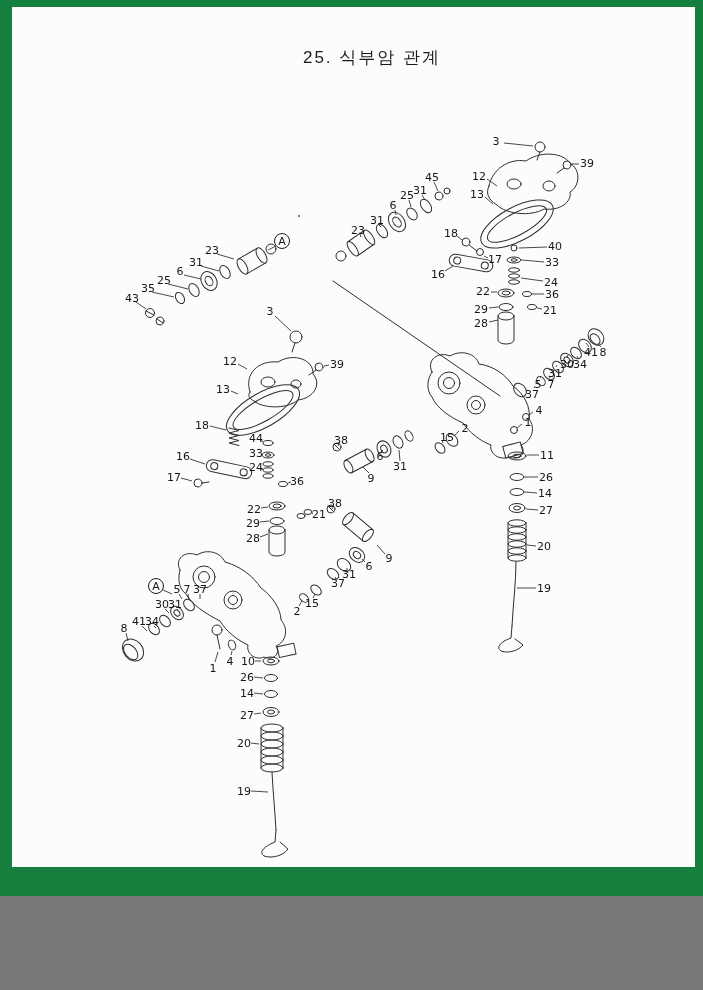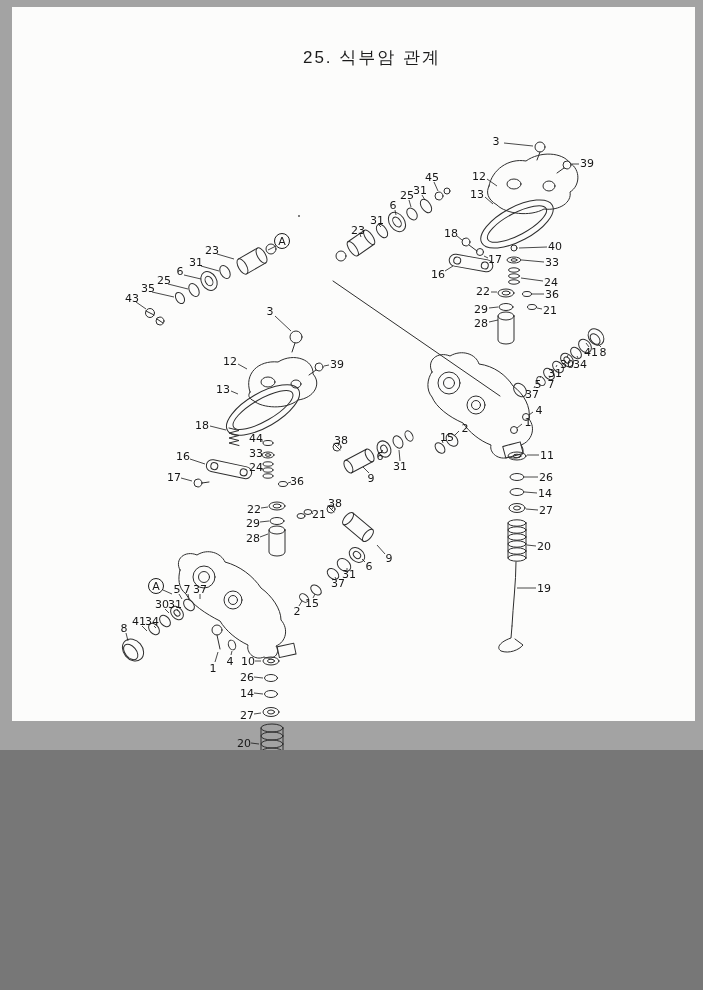--- a/index.html
+++ b/index.html
@@ -1,18 +1,18 @@
 <!DOCTYPE html>
 <html><head>
 <meta charset="utf-8">
 <style>
   html,body{margin:0;padding:0;background:#777;}
   .screen{
-    position:relative;width:703px;height:750px;margin:0 auto;
-    background:#a3a3a3;overflow:hidden;
+    position:relative;width:703px;height:896px;margin:0 auto;
+    background:#15803d;overflow:hidden;
     font-family:"DejaVu Sans",sans-serif;
   }
   .paper{
     position:absolute;left:12px;top:7px;right:8px;bottom:29px;
     background:#fcfcfb;
   }
   svg.overlay{position:absolute;left:0;top:0;width:703px;height:990px;display:block;}
   .art{stroke:#2e2e2e;fill:none;stroke-width:1;stroke-linecap:round;stroke-linejoin:round;}
   .callout-text{
     font-family:"DejaVu Sans",sans-serif;font-size:11px;fill:#161616;

